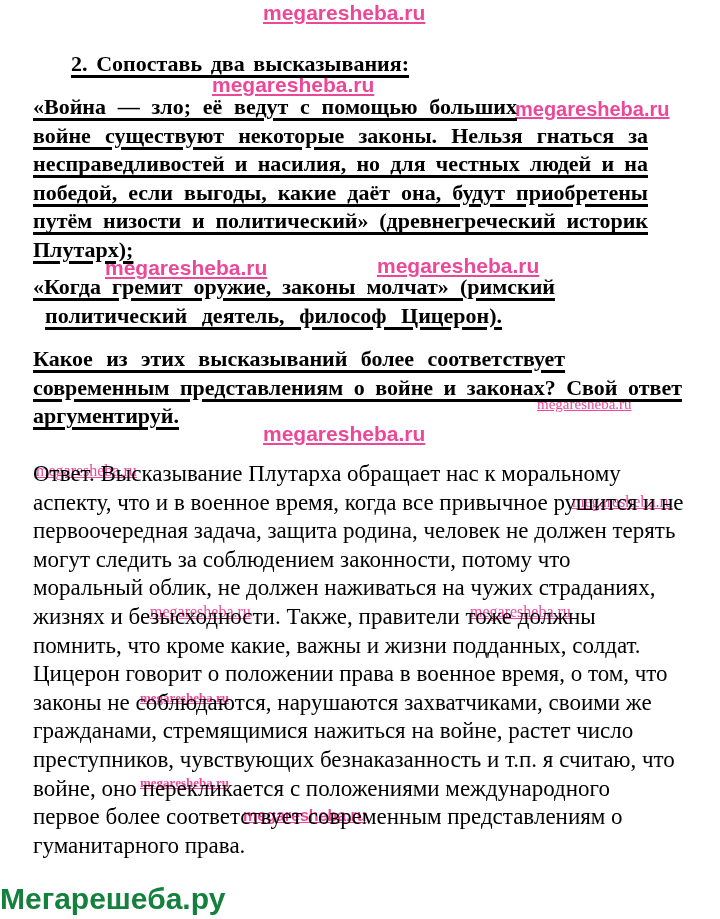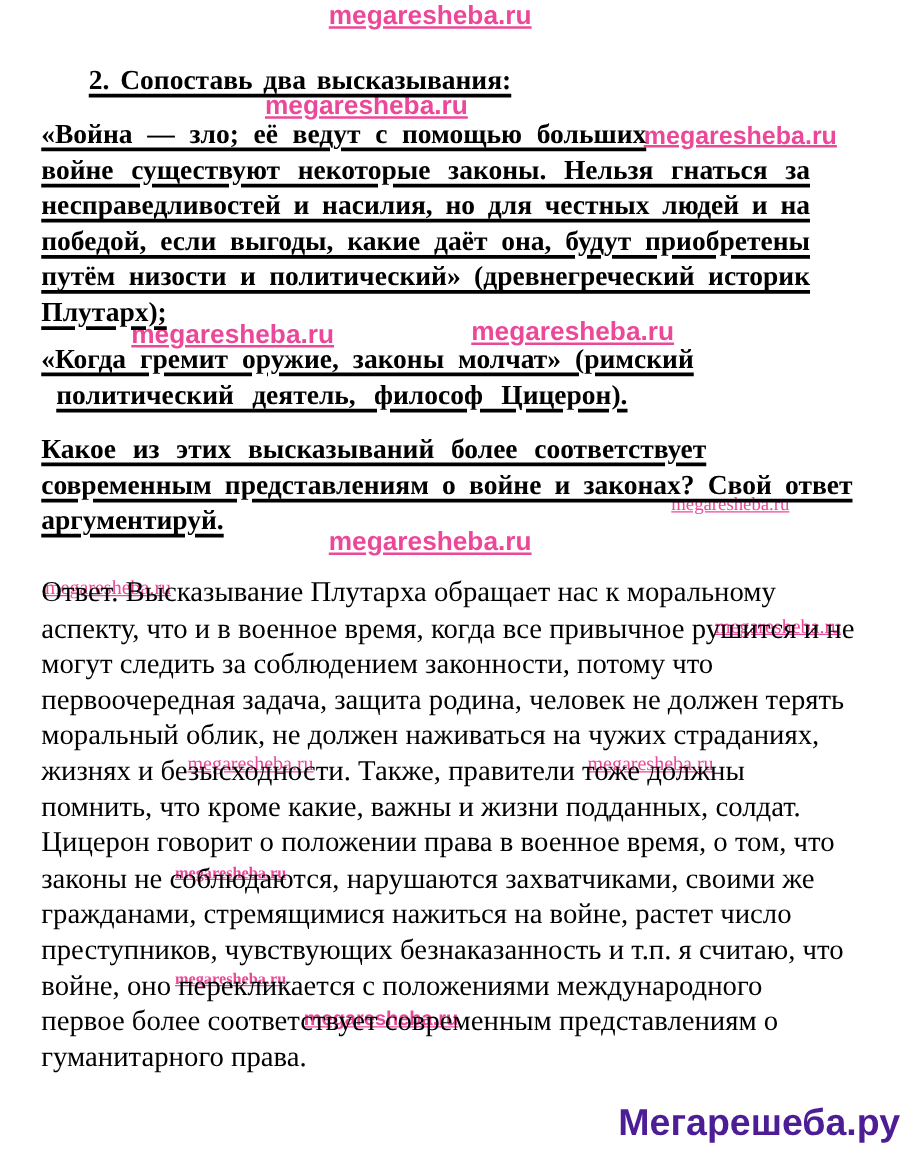--- a/index.html
+++ b/index.html
@@ -31,23 +31,23 @@
   #question-block{ top:345px; }
   #answer-block  { top:460px; }
   .wm {
     position:absolute; white-space:nowrap; color:#ec4899; line-height:1;text-decoration:underline;
   }
   .wm.bold-sans { font-family:"Liberation Sans", sans-serif; font-weight:bold; }
   .wm.serif-sm  { font-family:"Liberation Serif", serif; font-weight:normal; }
   .wm.serif-xs  { font-family:"Liberation Serif", serif; font-weight:bold; }
   .footer-brand {
     position:absolute; left:0; right:0; top:882px;
-    text-align:right;
+    text-align:left;
     font-family:"Liberation Sans", sans-serif;
-    font-weight:bold; font-size:30px; color:#4c1d95;
+    font-weight:bold; font-size:30px; color:#15803d;
   }
 </style>
 </head>
 <body>
 
 <div class="page">
 
   <div id="wm-layer">
       <span class="wm bold-sans" style="left: 263px; top: 2px; font-size: 21px;">megaresheba.ru</span>
       <span class="wm bold-sans" style="left: 212px; top: 74px; font-size: 21px;">megaresheba.ru</span>
@@ -85,22 +85,22 @@
 
   <div class="block bold-underline" id="question-block">
       <div class="ln fill" style="width: 532px;">Какое из этих высказываний более соответствует</div>
       <div class="ln fill" style="width: 649px;">современным представлениям о войне и законах? Свой ответ</div>
       <div class="ln">аргументируй.</div>
     </div>
 
   <div class="block answer" id="answer-block">
       <div class="ln">Ответ. Высказывание Плутарха обращает нас к моральному</div>
       <div class="ln">аспекту, что и в военное время, когда все привычное рушится и не</div>
+      <div class="ln">первоочередная задача, защита родина, человек не должен терять</div>
       <div class="ln">могут следить за соблюдением законности, потому что</div>
-      <div class="ln">первоочередная задача, защита родина, человек не должен терять</div>
       <div class="ln">моральный облик, не должен наживаться на чужих страданиях,</div>
       <div class="ln">жизнях и безысходности. Также, правители тоже должны</div>
       <div class="ln">помнить, что кроме какие, важны и жизни подданных, солдат.</div>
       <div class="ln">Цицерон говорит о положении права в военное время, о том, что</div>
       <div class="ln">законы не соблюдаются, нарушаются захватчиками, своими же</div>
       <div class="ln">гражданами, стремящимися нажиться на войне, растет число</div>
       <div class="ln">преступников, чувствующих безнаказанность и т.п. я считаю, что</div>
       <div class="ln">войне, оно перекликается с положениями международного</div>
       <div class="ln">первое более соответствует современным представлениям о</div>
       <div class="ln">гуманитарного права.</div>

